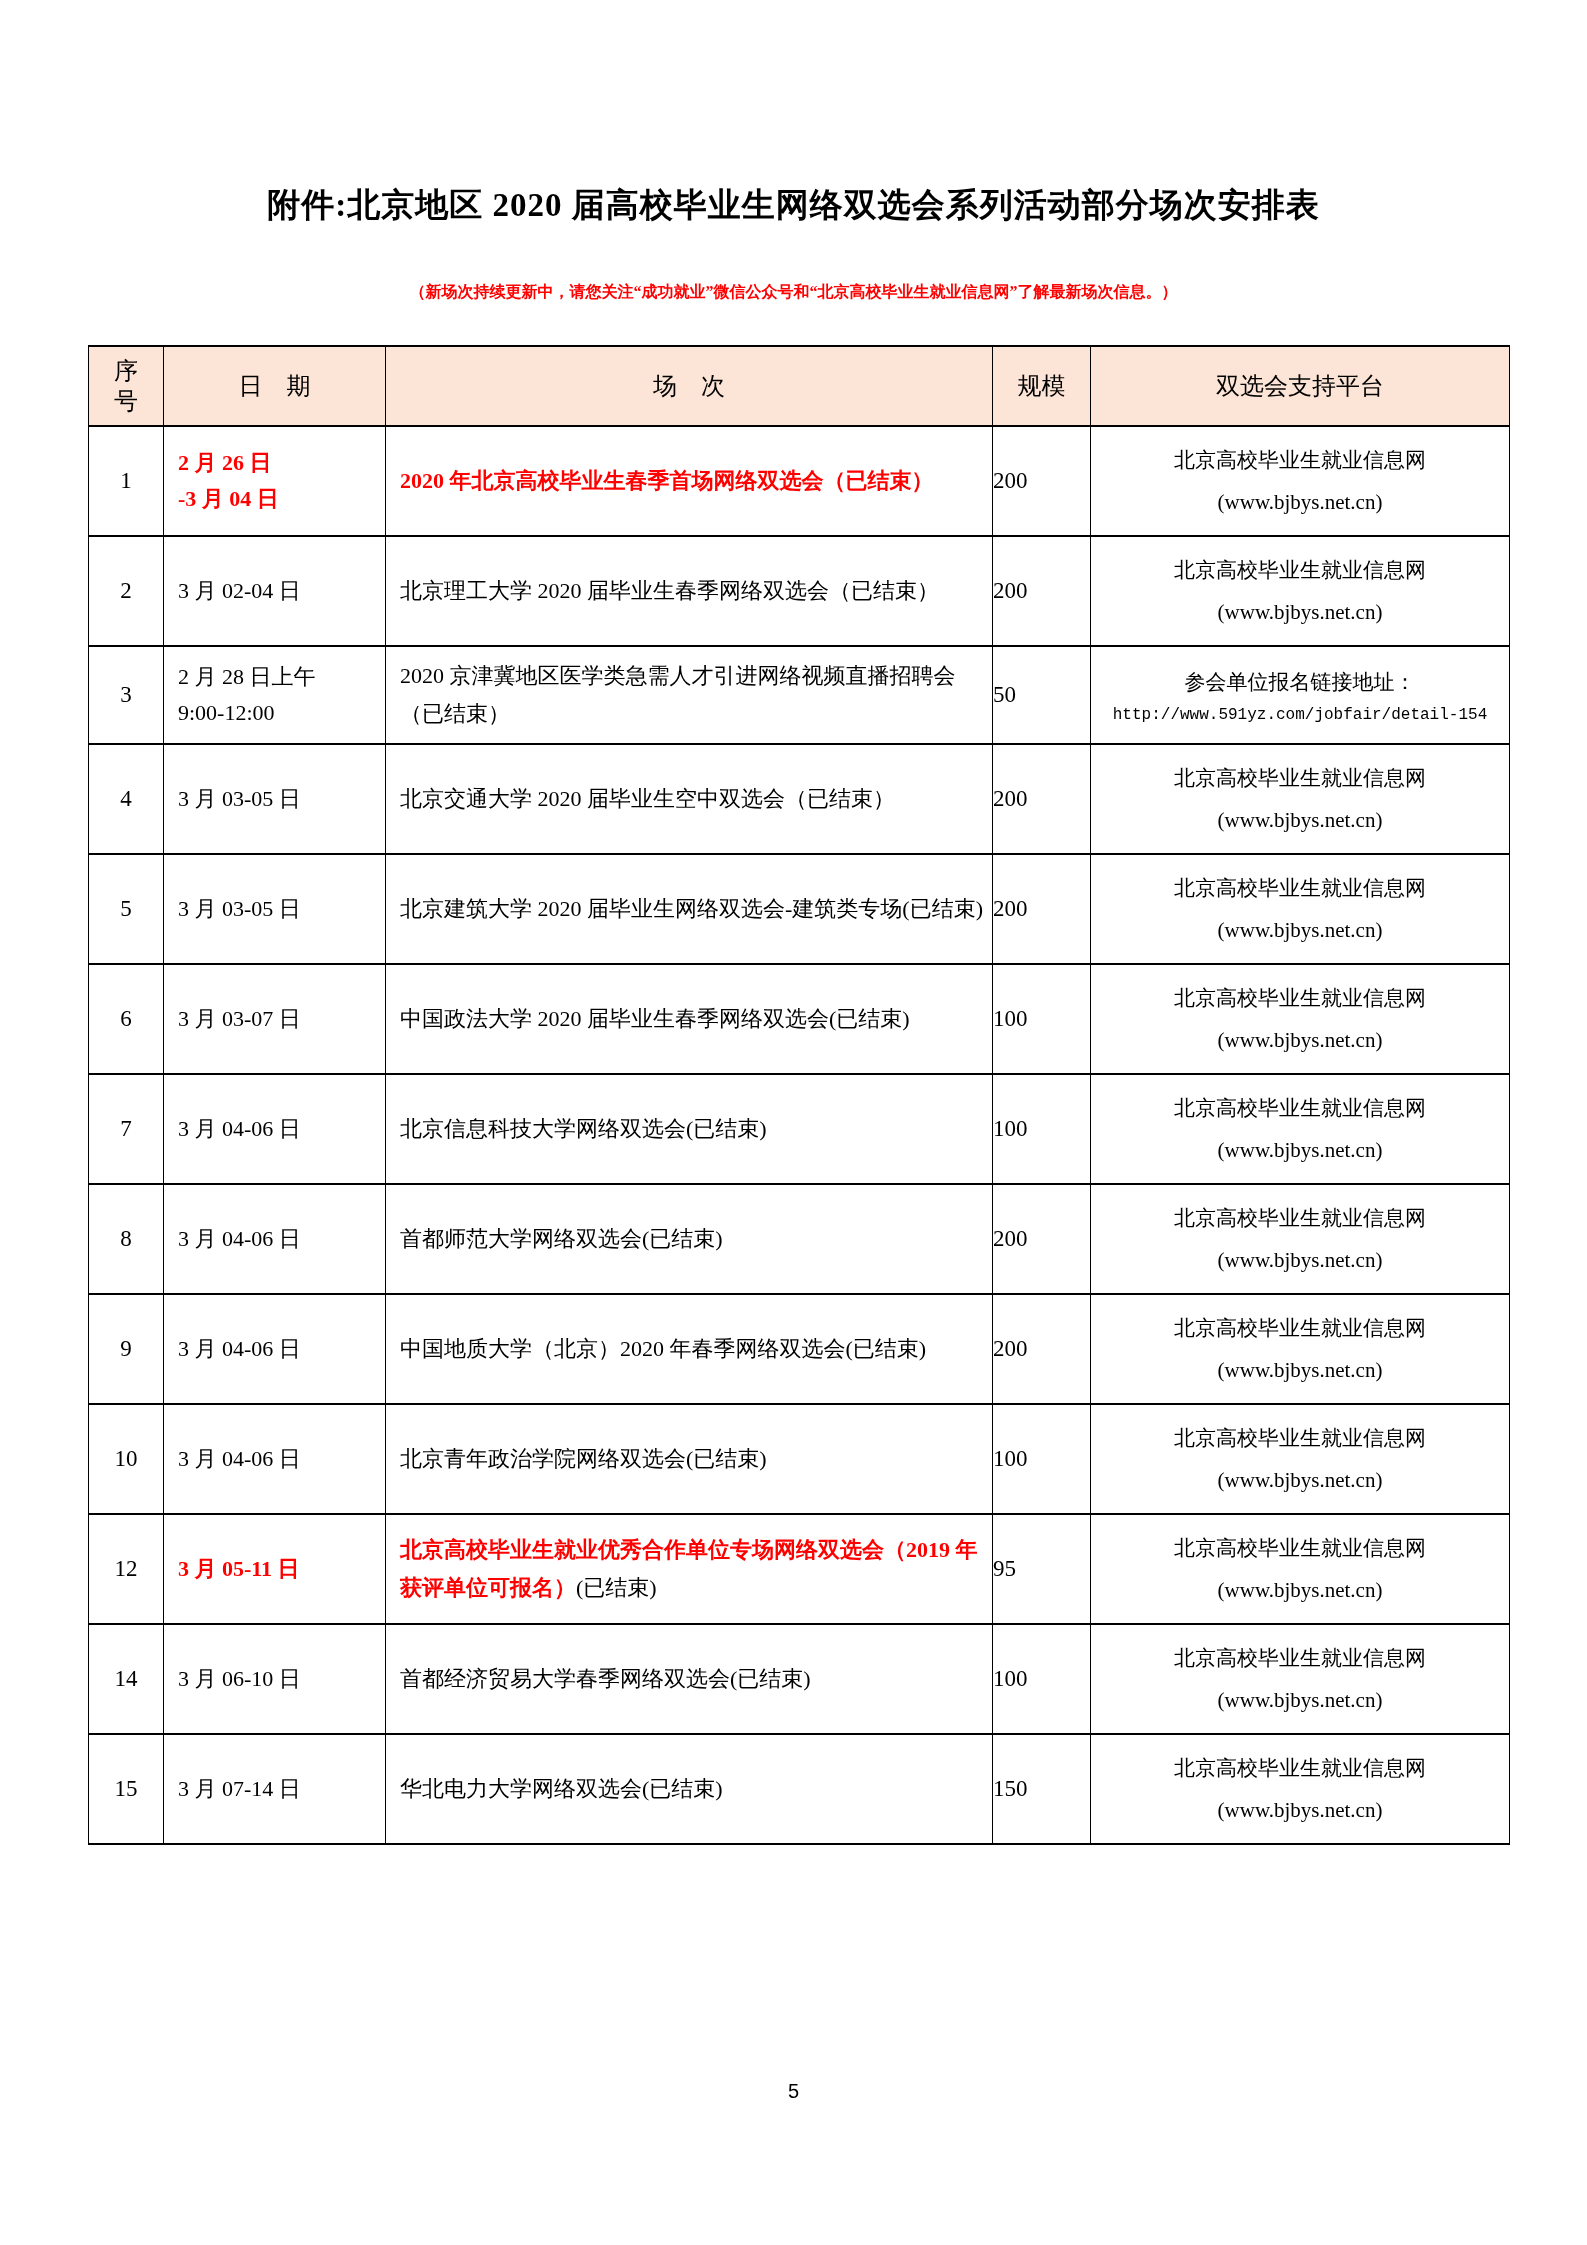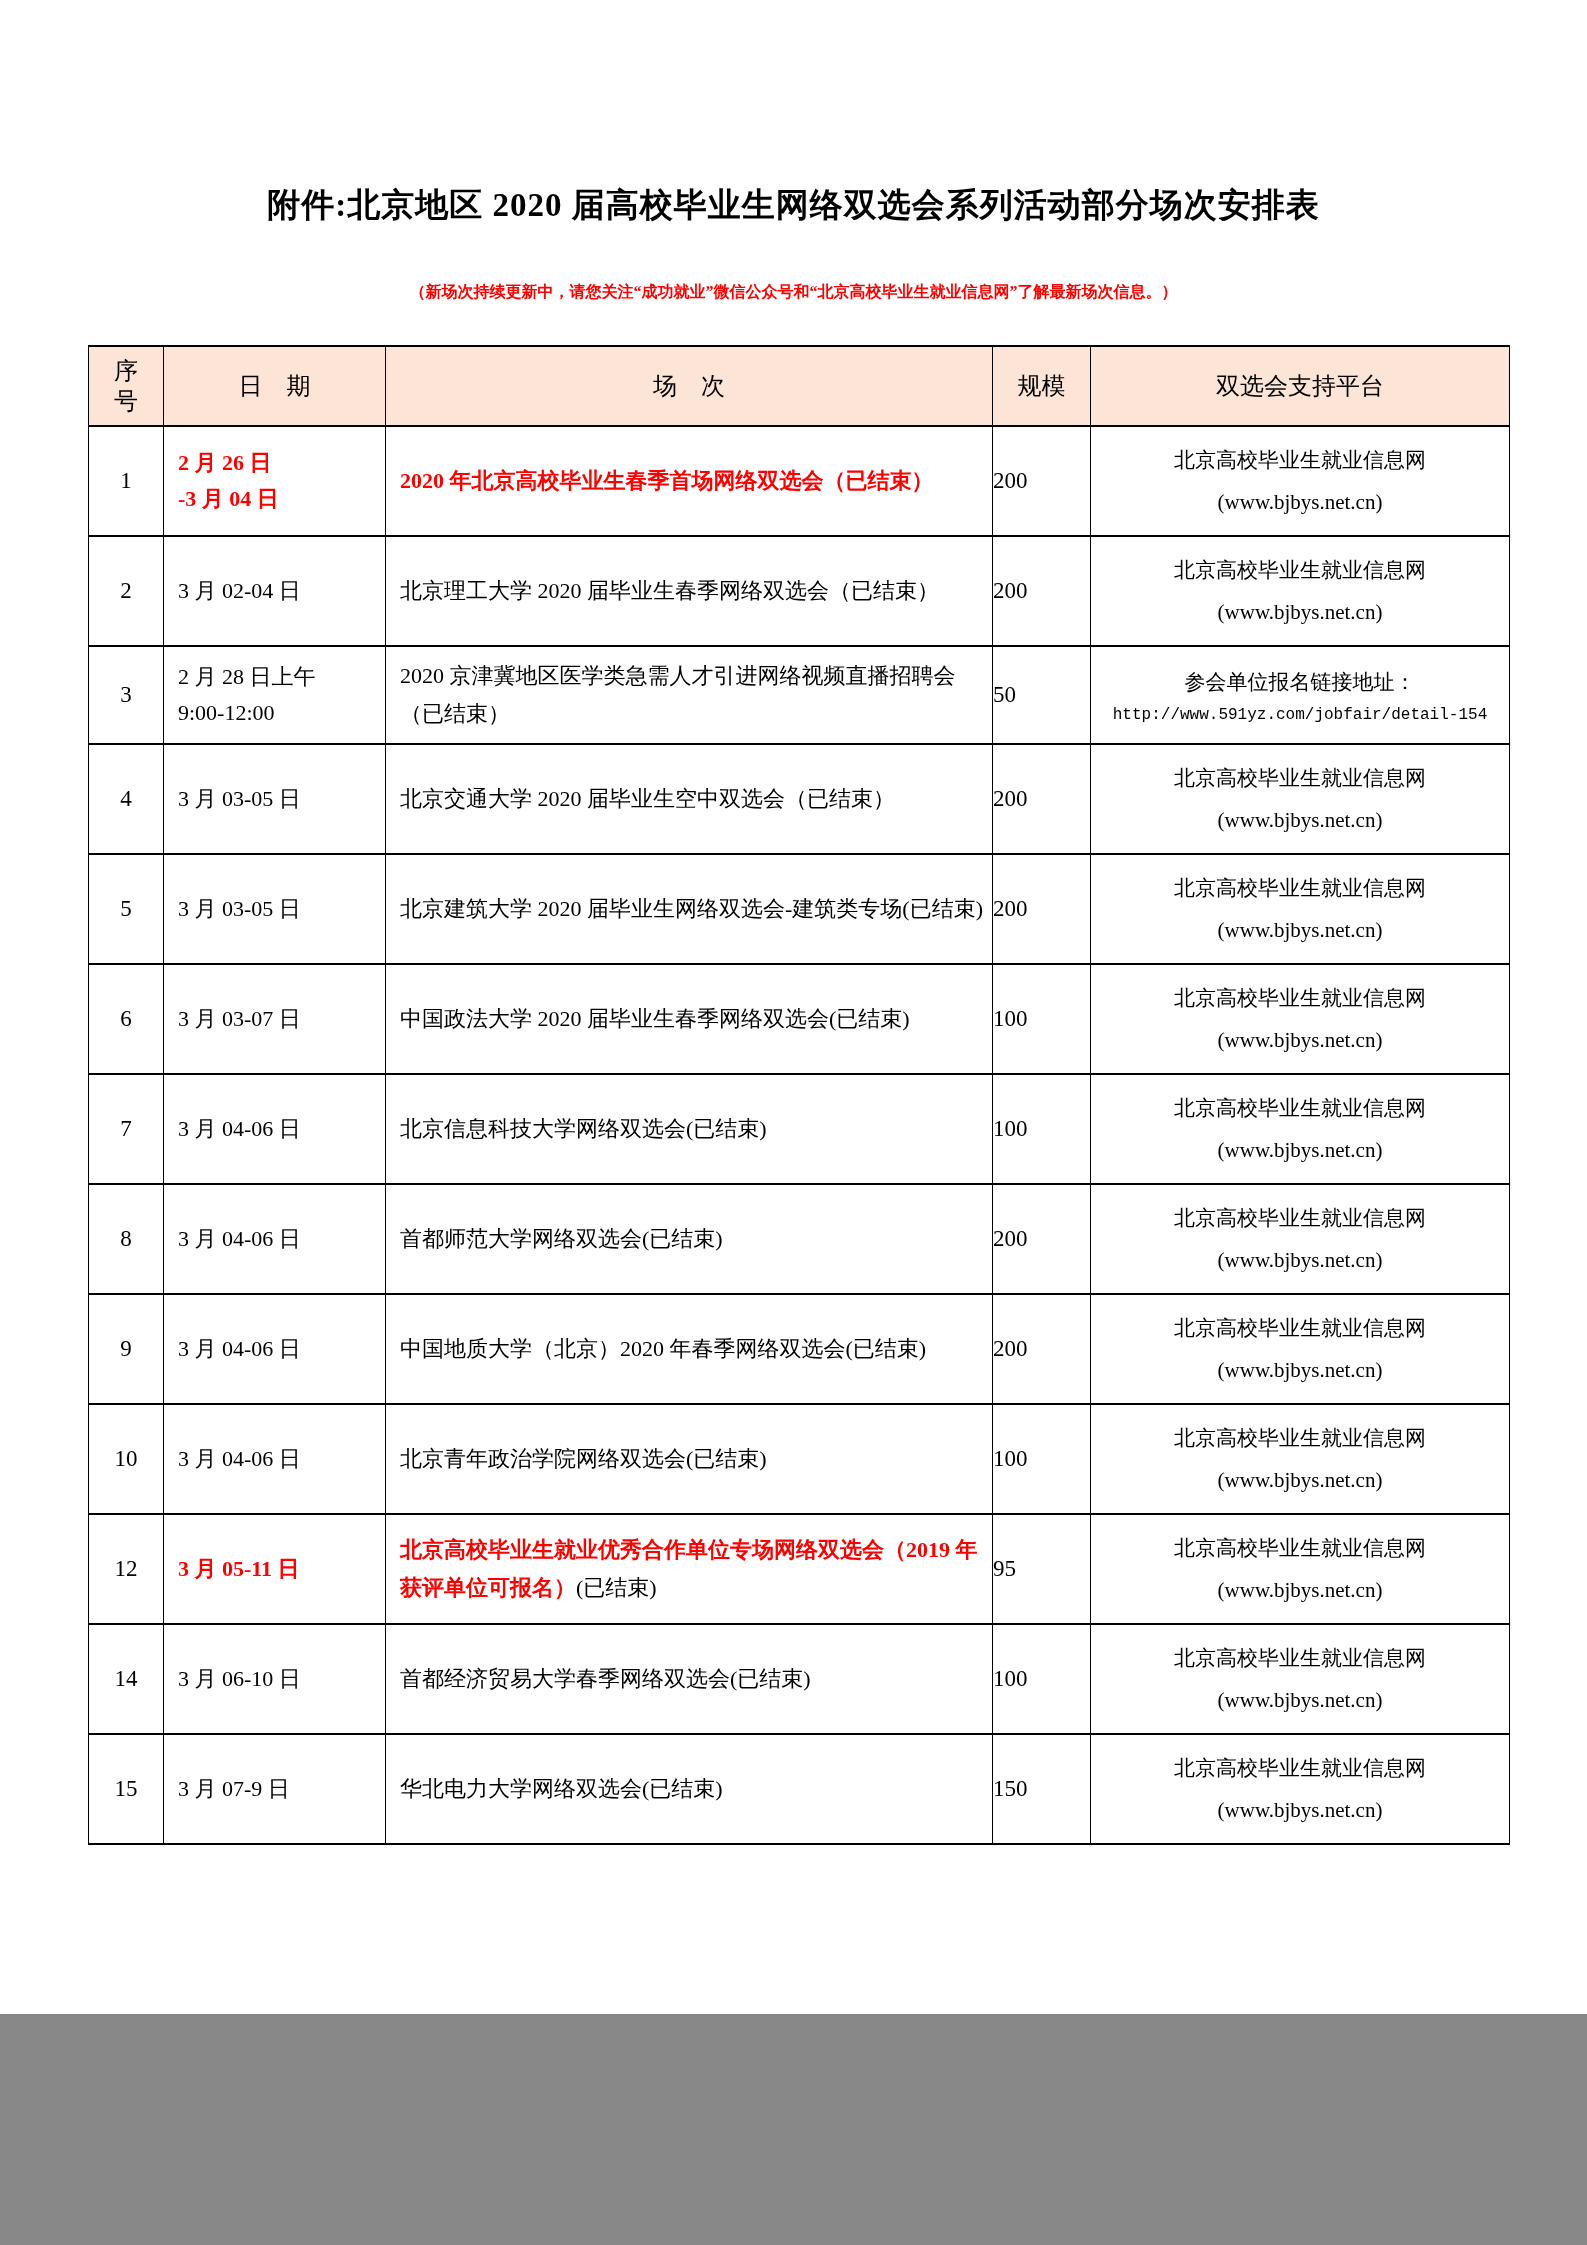--- a/index.html
+++ b/index.html
@@ -1,20 +1,20 @@
 <!DOCTYPE html>
 <html><head>
 <meta charset="utf-8">
 <style>
   * { margin: 0; padding: 0; box-sizing: border-box; }
   html, body { background: #888; }
   .page {
     position: relative;
     width: 1587px;
-    height: 2014px;
+    height: 2245px;
     margin: 0 auto;
     background: #ffffff;
     font-family: "Liberation Serif", "DejaVu Serif", serif;
     color: #000;
     overflow: hidden;
   }
   .doc-title {
     position: absolute;
     top: 183px;
     left: 0;
@@ -243,21 +243,21 @@
     <td class="c-date">3 月 06-10 日</td>
     <td class="c-session"><span class="session-main">首都经济贸易大学春季网络双选会(已结束)</span><span class="session-suffix"></span></td>
     <td class="c-scale">100</td>
     <td class="c-platform">
       <div class="plat1">北京高校毕业生就业信息网</div>
       <div class="plat2">(www.bjbys.net.cn)</div>
     </td>
   </tr>
         <tr>
     <td class="c-num">15</td>
-    <td class="c-date">3 月 07-9 日</td>
+    <td class="c-date">3 月 07-14 日</td>
     <td class="c-session"><span class="session-main">华北电力大学网络双选会(已结束)</span><span class="session-suffix"></span></td>
     <td class="c-scale">150</td>
     <td class="c-platform">
       <div class="plat1">北京高校毕业生就业信息网</div>
       <div class="plat2">(www.bjbys.net.cn)</div>
     </td>
   </tr>
       </tbody>
   </table>
 

